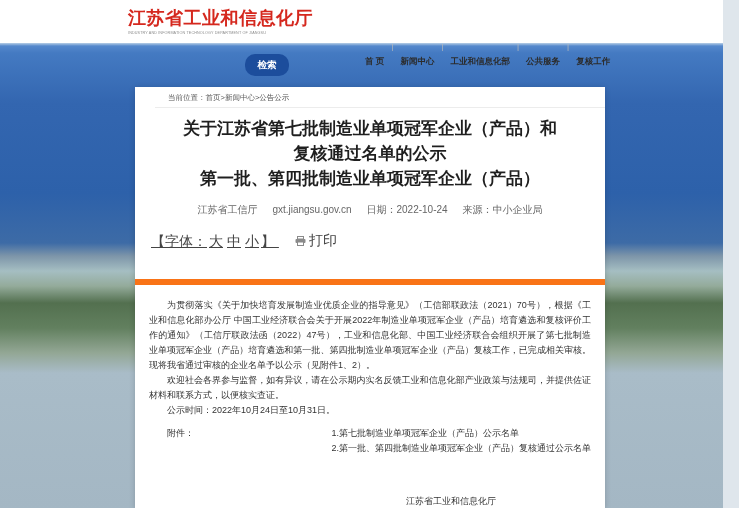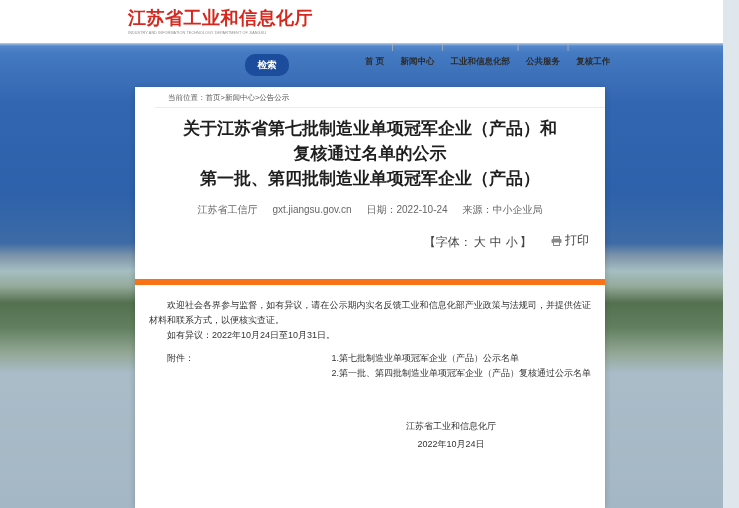--- a/index.html
+++ b/index.html
@@ -47,21 +47,21 @@
   }
   .breadcrumb{ height:21px; line-height:21px; padding-left:13px; font-size:7.5px; color:#555;
     border-bottom:1px solid #ececec;margin-left:20px; }
   .breadcrumb .path{ color:#555; cursor:pointer; }
 
   .article-head{ padding:8px 16px 28px; border-bottom:6px solid #f97316; }
   .title{ text-align:center; font-size:17px; font-weight:bold; color:#1f1f1f; line-height:25px; }
   .title span{ display:block; }
   .meta{ margin-top:12px; text-align:center; font-size:10px; color:#666; }
   .meta span{ margin:0 6px; }
-  .toolbar{ margin-top:15px; text-align:right; font-size:12px; color:#444; }
+  .toolbar{ margin-top:15px; text-align:left; font-size:14px; color:#444;text-decoration:underline; }
   .toolbar a{ color:#444; margin:0 2px; cursor:pointer; text-decoration:none; }
   .print-btn{ display:inline-flex; align-items:center; margin-left:16px; cursor:pointer; color:#444; }
   .print-btn svg{ margin-right:3px; }
 
   .article-body{ padding:13px 14px 0; font-size:9px; color:#333; line-height:15px; text-align:justify; }
   .article-body p{ text-indent:2em; }
 
   .attachments{ margin-top:8px; display:flex; padding-left:2em;justify-content:space-between; }
   .att-label{ white-space:nowrap; }
   .att-items div{ cursor:pointer; line-height:15px;margin-left:32px; }
@@ -123,22 +123,23 @@
             <rect x="2.5" y="0.5" width="6" height="2.5" fill="none" stroke="#8a8a8a" stroke-width="1"></rect>
             <rect x="0.5" y="3" width="10" height="4" rx="1" fill="#8a8a8a"></rect>
             <rect x="2.5" y="6" width="6" height="3.5" fill="#fff" stroke="#8a8a8a" stroke-width="1"></rect>
           </svg>
           <span>打印</span>
         </span>
       </div>
     </div>
 
     <div class="article-body">
+      <p>为贯彻落实《关于加快培育发展制造业优质企业的指导意见》（工信部联政法（2021）70号），根据《工业和信息化部办公厅 中国工业经济联合会关于开展2022年制造业单项冠军企业（产品）培育遴选和复核评价工作的通知》（工信厅联政法函（2022）47号），工业和信息化部、中国工业经济联合会组织开展了第七批制造业单项冠军企业（产品）培育遴选和第一批、第四批制造业单项冠军企业（产品）复核工作，已完成相关审核。现将我省通过审核的企业名单予以公示（见附件1、2）。</p>
       <p>欢迎社会各界参与监督，如有异议，请在公示期内实名反馈工业和信息化部产业政策与法规司，并提供佐证材料和联系方式，以便核实查证。</p>
-      <p>如有异议：2022年10月24日至10月31日。</p>
+      <p>公示时间：2022年10月24日至10月31日。</p>
 
       <div class="attachments">
         <span class="att-label">附件：</span>
         <div class="att-items">
           <div>1.第七批制造业单项冠军企业（产品）公示名单</div>
           <div>2.第一批、第四批制造业单项冠军企业（产品）复核通过公示名单</div>
         </div>
       </div>
 
       <div class="signature">

